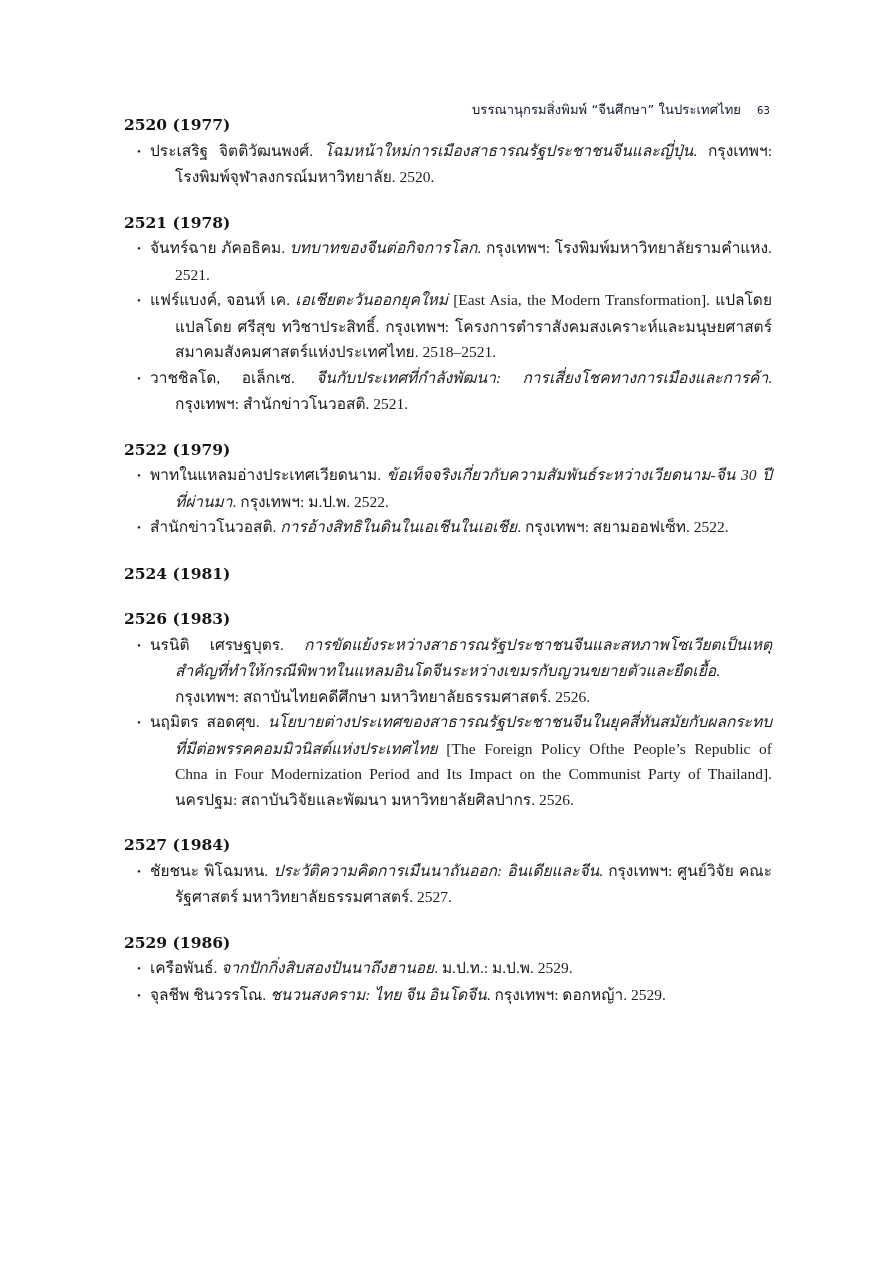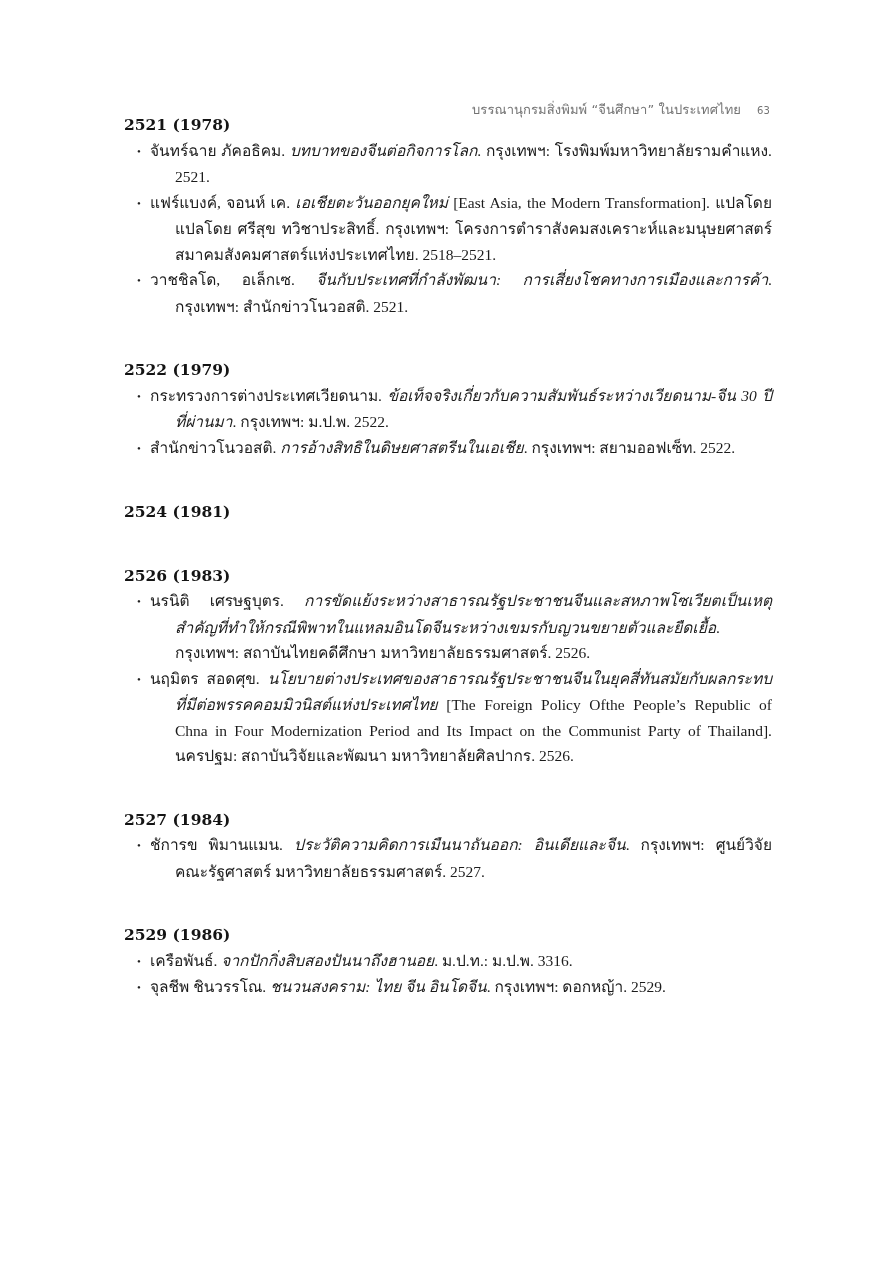--- a/index.html
+++ b/index.html
@@ -15,31 +15,31 @@
   }
   .running-header {
     position: absolute;
     top: 66px;
     right: 122px;
     display: flex;
     align-items: baseline;
     gap: 16px;
     font-family: "DejaVu Sans", "Liberation Sans", sans-serif;
     font-size: 13px;
-    color: #737373;
+    color: #0f172a;
     letter-spacing: 0.1px;
   }
   .running-header .pagenum { font-size: 10px; margin-top: 39px; }
   .content {
     position: absolute;
     left: 124px;
     top: 112px;
     width: 648px;
   }
-  .section + .section { margin-top: 38px; }
+  .section + .section { margin-top: 20px; }
   .year-heading {
     margin: 0;
     font-family: "DejaVu Serif", "Liberation Serif", serif;
     font-weight: 700;
     font-size: 15.5px;
     line-height: 25.5px;
     color: #141414;
   }
   .entry {
     font-size: 15.5px;
@@ -63,41 +63,45 @@
 <body>
 
 <div class="page">
   <div class="running-header">
     <span>บรรณานุกรมสิ่งพิมพ์ “จีนศึกษา” ในประเทศไทย</span>
     <span class="pagenum">63</span>
   </div>
 
   <div class="content">
       <section class="section">
+        <h2 class="year-heading">2520 (1977)</h2>
+        <div class="entry"><span class="bullet">•</span><span class="seg normal">ประเสริฐ จิตติวัฒนพงศ์. </span><span class="seg italic">โฉมหน้าใหม่การเมืองสาธารณรัฐประชาชนจีนและญี่ปุ่น</span><span class="seg normal">. กรุงเทพฯ: โรงพิมพ์จุฬาลงกรณ์มหาวิทยาลัย. 2520.</span></div>
+      </section>
+      <section class="section">
         <h2 class="year-heading">2521 (1978)</h2>
         <div class="entry"><span class="bullet">•</span><span class="seg normal">จันทร์ฉาย ภัคอธิคม. </span><span class="seg italic">บทบาทของจีนต่อกิจการโลก</span><span class="seg normal">. กรุงเทพฯ: โรงพิมพ์มหาวิทยาลัยรามคำแหง. 2521.</span></div>
         <div class="entry"><span class="bullet">•</span><span class="seg normal">แฟร์แบงค์, จอนห์ เค. </span><span class="seg italic">เอเชียตะวันออกยุคใหม่</span><span class="seg normal"> [East Asia, the Modern Transformation]. แปลโดย แปลโดย ศรีสุข ทวิชาประสิทธิ์. กรุงเทพฯ: โครงการตำราสังคมสงเคราะห์และมนุษยศาสตร์ สมาคมสังคมศาสตร์แห่งประเทศไทย. 2518–2521.</span></div>
         <div class="entry"><span class="bullet">•</span><span class="seg normal">วาชชิลโด, อเล็กเซ. </span><span class="seg italic">จีนกับประเทศที่กำลังพัฒนา: การเสี่ยงโชคทางการเมืองและการค้า</span><span class="seg normal">. กรุงเทพฯ: สำนักข่าวโนวอสติ. 2521.</span></div>
       </section>
       <section class="section">
         <h2 class="year-heading">2522 (1979)</h2>
-        <div class="entry"><span class="bullet">•</span><span class="seg normal">กระทรวงการต่างประเทศเวียดนาม. </span><span class="seg italic">ข้อเท็จจริงเกี่ยวกับความสัมพันธ์ระหว่างเวียดนาม-จีน 30 ปีที่ผ่านมา</span><span class="seg normal">. กรุงเทพฯ: ม.ป.พ. 2522.</span></div>
-        <div class="entry"><span class="bullet">•</span><span class="seg normal">สำนักข่าวโนวอสติ. </span><span class="seg italic">การอ้างสิทธิในดิษยศาสตรีนในเอเชีย</span><span class="seg normal">. กรุงเทพฯ: สยามออฟเซ็ท. 2522.</span></div>
+        <div class="entry"><span class="bullet">•</span><span class="seg normal">พาทในแหลมอ่างประเทศเวียดนาม. </span><span class="seg italic">ข้อเท็จจริงเกี่ยวกับความสัมพันธ์ระหว่างเวียดนาม-จีน 30 ปีที่ผ่านมา</span><span class="seg normal">. กรุงเทพฯ: ม.ป.พ. 2522.</span></div>
+        <div class="entry"><span class="bullet">•</span><span class="seg normal">สำนักข่าวโนวอสติ. </span><span class="seg italic">การอ้างสิทธิในดินในเอเชีนในเอเชีย</span><span class="seg normal">. กรุงเทพฯ: สยามออฟเซ็ท. 2522.</span></div>
       </section>
       <section class="section">
         <h2 class="year-heading">2524 (1981)</h2>
       </section>
       <section class="section">
         <h2 class="year-heading">2526 (1983)</h2>
         <div class="entry"><span class="bullet">•</span><span class="seg normal">นรนิติ เศรษฐบุตร. </span><span class="seg italic">การขัดแย้งระหว่างสาธารณรัฐประชาชนจีนและสหภาพโซเวียตเป็นเหตุสำคัญที่ทำให้กรณีพิพาทในแหลมอินโดจีนระหว่างเขมรกับญวนขยายตัวและยืดเยื้อ</span><span class="seg normal">. กรุงเทพฯ: สถาบันไทยคดีศึกษา มหาวิทยาลัยธรรมศาสตร์. 2526.</span></div>
         <div class="entry"><span class="bullet">•</span><span class="seg normal">นฤมิตร สอดศุข. </span><span class="seg italic">นโยบายต่างประเทศของสาธารณรัฐประชาชนจีนในยุคสี่ทันสมัยกับผลกระทบที่มีต่อพรรคคอมมิวนิสต์แห่งประเทศไทย</span><span class="seg normal"> [The Foreign Policy Ofthe People’s Republic of Chna in Four Modernization Period and Its Impact on the Communist Party of Thailand]. นครปฐม: สถาบันวิจัยและพัฒนา มหาวิทยาลัยศิลปากร. 2526.</span></div>
       </section>
       <section class="section">
         <h2 class="year-heading">2527 (1984)</h2>
-        <div class="entry"><span class="bullet">•</span><span class="seg normal">ชัการข พิมานแมน. </span><span class="seg italic">ประวัติความคิดการเมืนนาถันออก: อินเดียและจีน</span><span class="seg normal">. กรุงเทพฯ: ศูนย์วิจัย คณะรัฐศาสตร์ มหาวิทยาลัยธรรมศาสตร์. 2527.</span></div>
+        <div class="entry"><span class="bullet">•</span><span class="seg normal">ชัยชนะ พิโฉมหน. </span><span class="seg italic">ประวัติความคิดการเมืนนาถันออก: อินเดียและจีน</span><span class="seg normal">. กรุงเทพฯ: ศูนย์วิจัย คณะรัฐศาสตร์ มหาวิทยาลัยธรรมศาสตร์. 2527.</span></div>
       </section>
       <section class="section">
         <h2 class="year-heading">2529 (1986)</h2>
-        <div class="entry"><span class="bullet">•</span><span class="seg normal">เครือพันธ์. </span><span class="seg italic">จากปักกิ่งสิบสองปันนาถึงฮานอย</span><span class="seg normal">. ม.ป.ท.: ม.ป.พ. 3316.</span></div>
+        <div class="entry"><span class="bullet">•</span><span class="seg normal">เครือพันธ์. </span><span class="seg italic">จากปักกิ่งสิบสองปันนาถึงฮานอย</span><span class="seg normal">. ม.ป.ท.: ม.ป.พ. 2529.</span></div>
         <div class="entry"><span class="bullet">•</span><span class="seg normal">จุลชีพ ชินวรรโณ. </span><span class="seg italic">ชนวนสงคราม: ไทย จีน อินโดจีน</span><span class="seg normal">. กรุงเทพฯ: ดอกหญ้า. 2529.</span></div>
       </section>
     </div>
 </div>
 
 </body></html>

